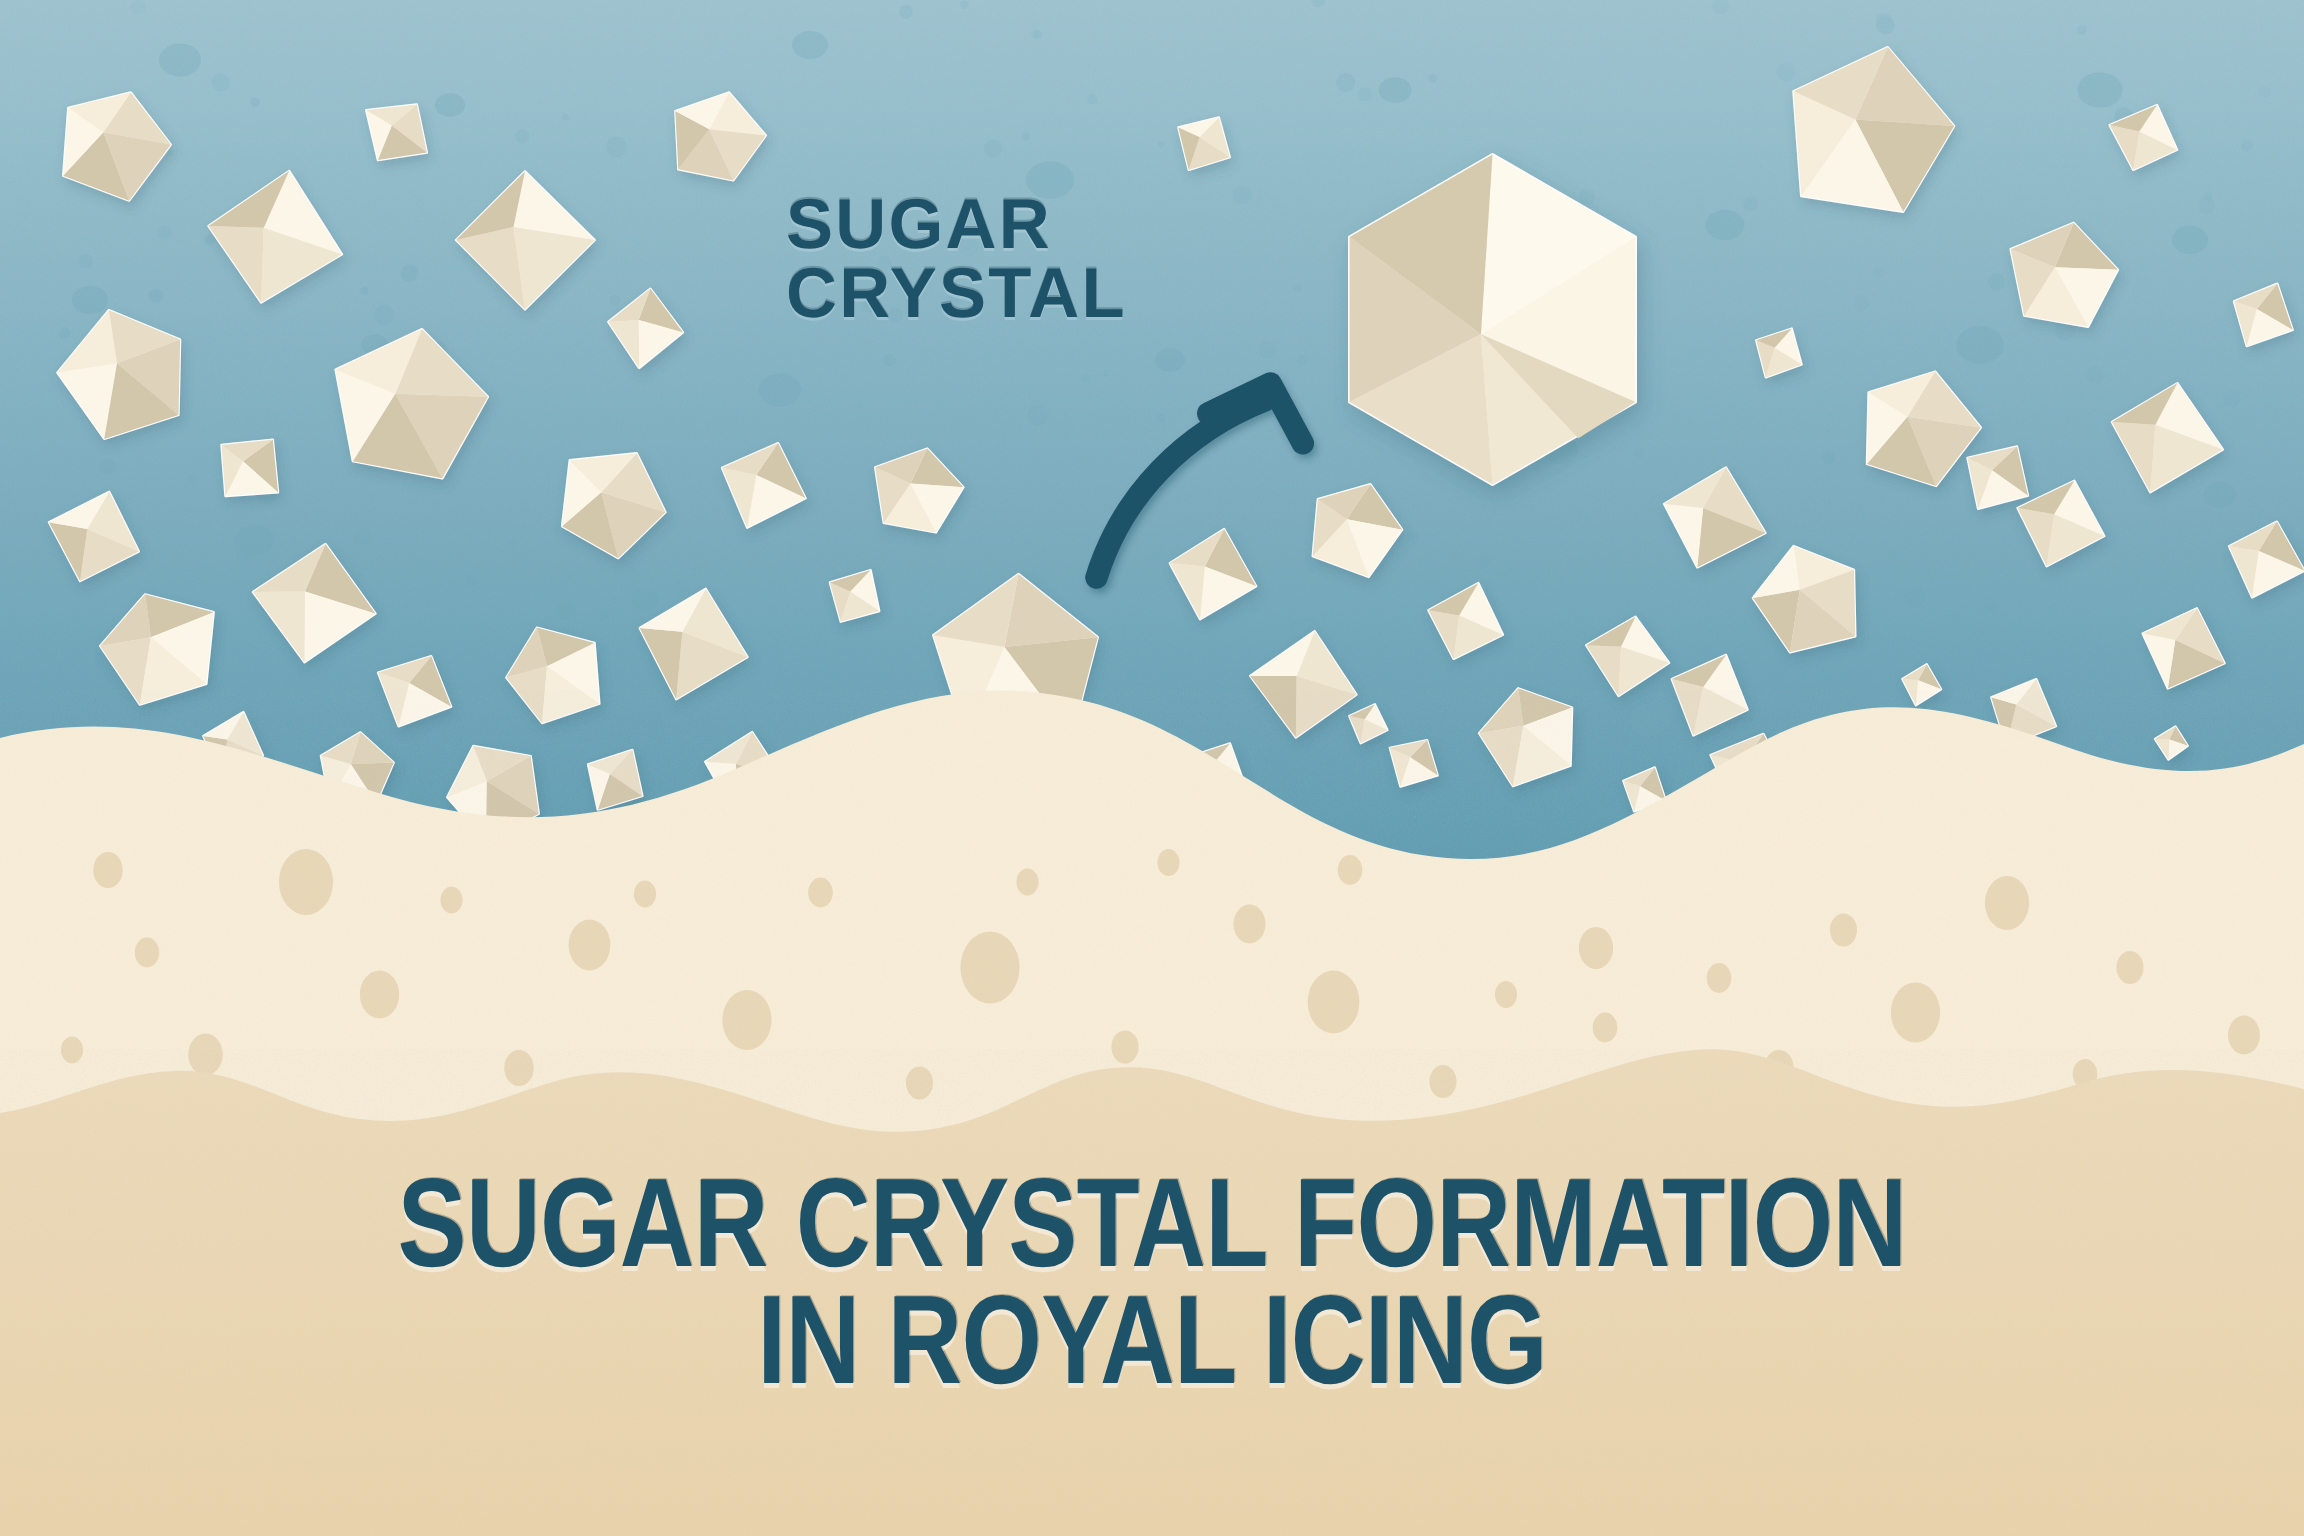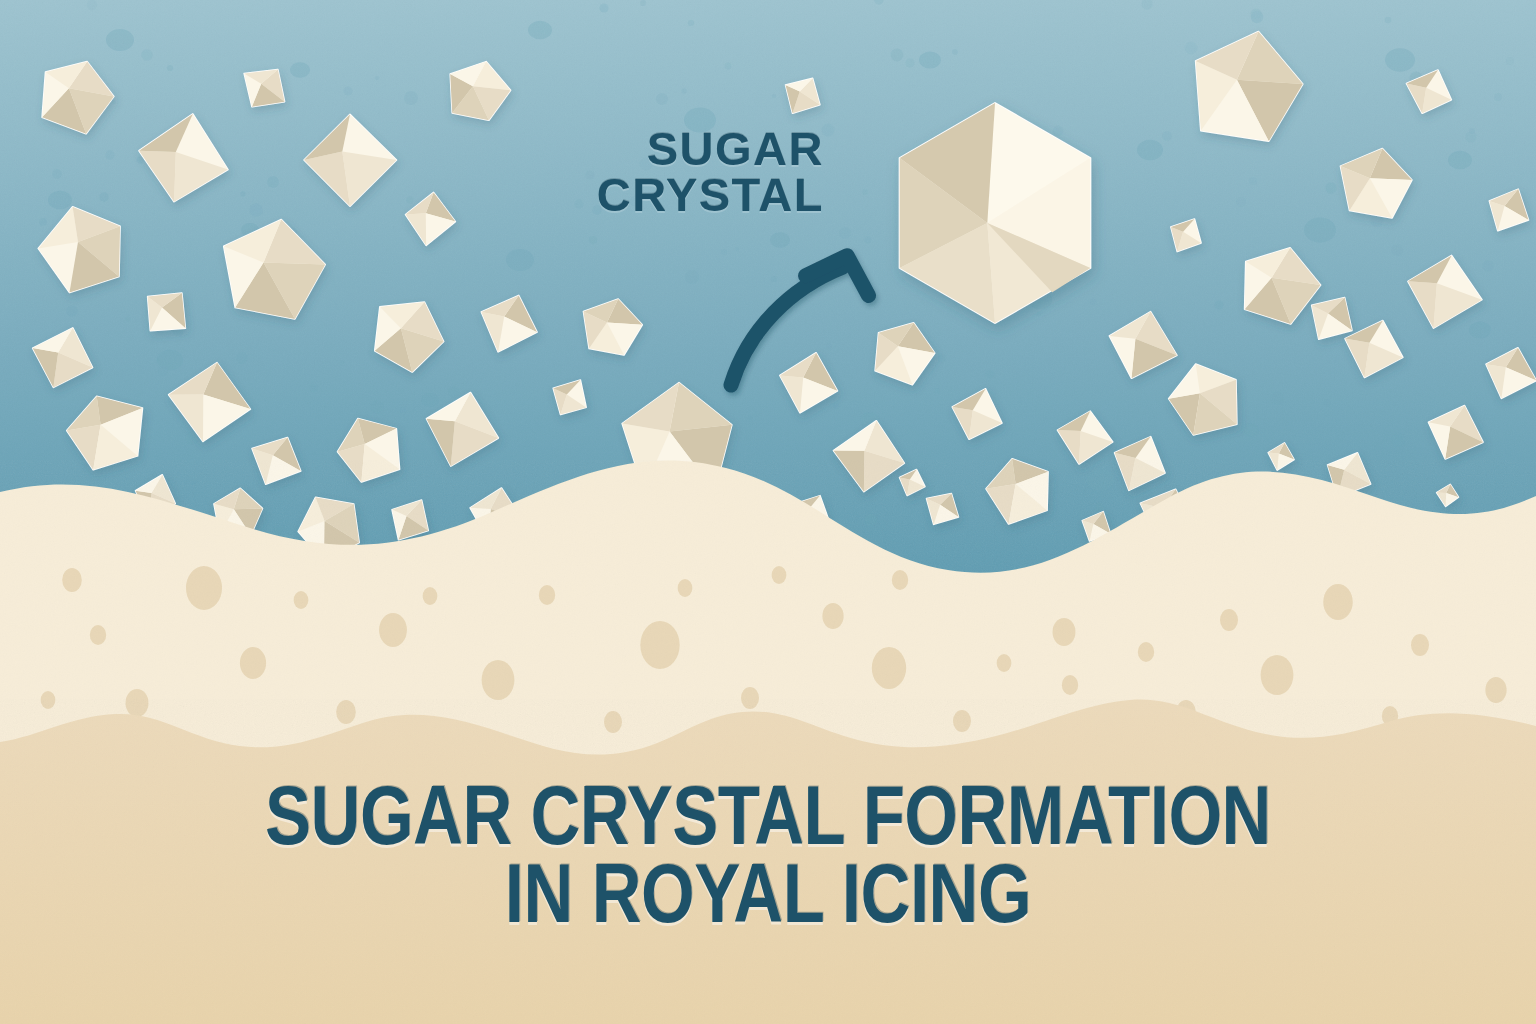--- a/index.html
+++ b/index.html
@@ -31,21 +31,21 @@
     position: absolute;
     left: 524px;
     top: 126px;
     width: 300px;
     font-family: "Liberation Sans", sans-serif;
     font-weight: bold;
     font-size: 47px;
     line-height: 0.97;
     letter-spacing: 1.5px;
     color: #1e5269;
-    text-align: right;
+    text-align: left;
     text-shadow: 0 2px 0 rgba(255,255,255,0.18), 0 -1px 0 rgba(10,45,60,0.25);
   }
   #crystal-label .l2 { display: block; }
   #main-title {
     position: absolute;
     left: 0;
     right: 0;
     top: 776px;
     text-align: center;
     font-family: "Liberation Sans", sans-serif;

